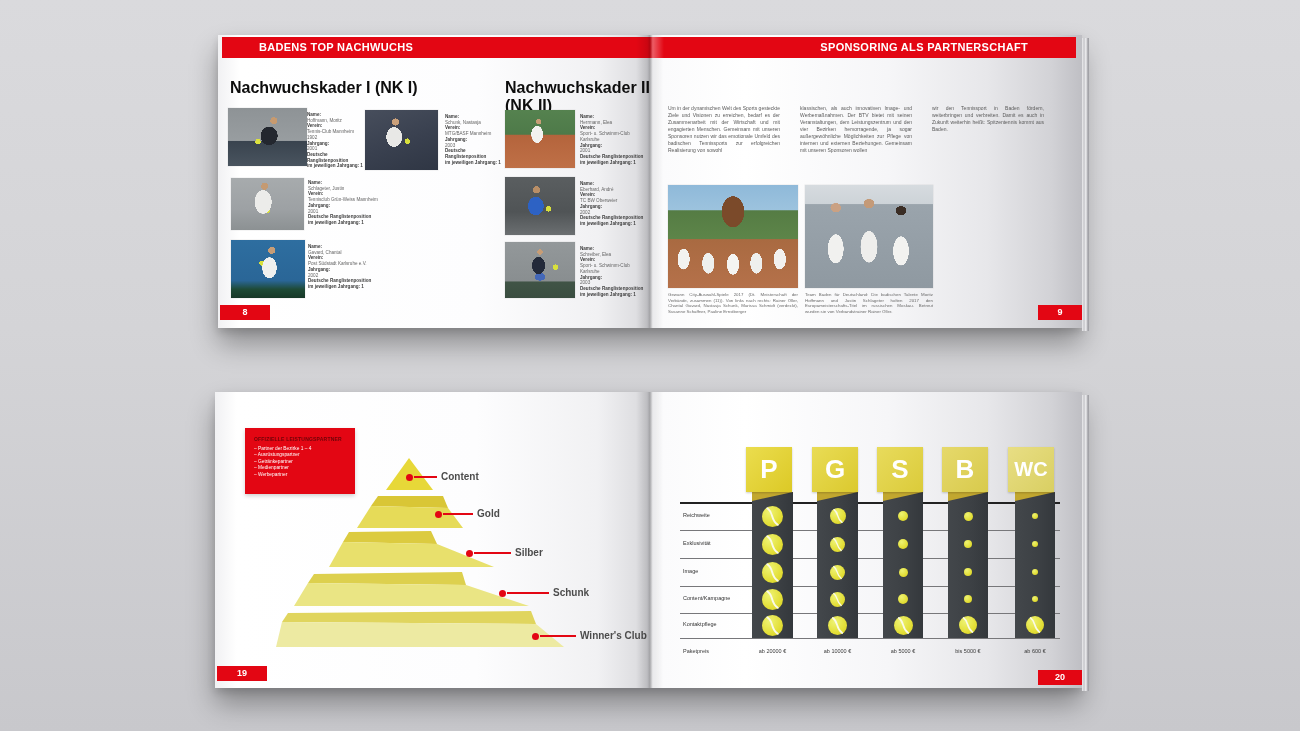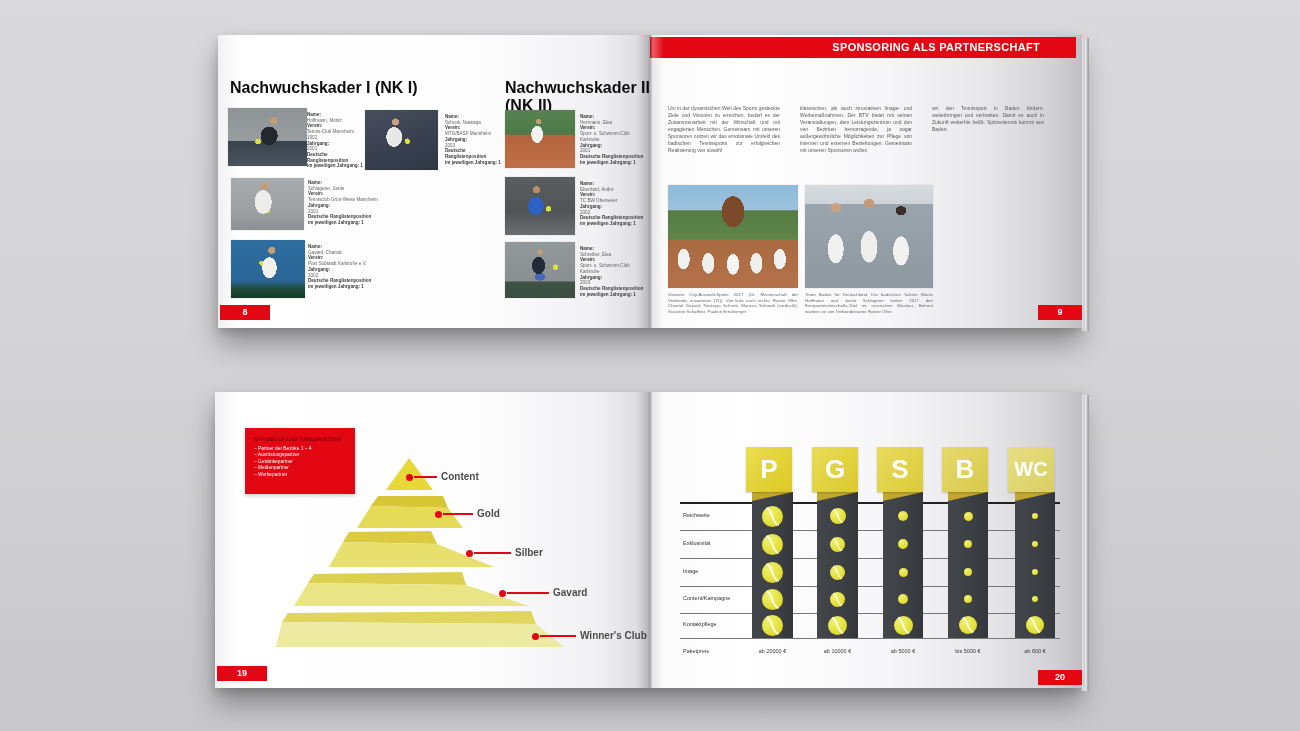--- a/index.html
+++ b/index.html
@@ -53,20 +53,23 @@
   .rowlab{position:absolute;font-size:5.5px;color:#333;filter:blur(.45px);}
   .price{position:absolute;font-size:5.5px;color:#3a3a3a;filter:blur(.45px);text-align:center;}
   .ball{position:absolute;border-radius:50%;background:radial-gradient(circle at 35% 30%,#eef373,#e2dd33 65%,#cdc62a 100%);}
   .ball svg{position:absolute;left:0;top:0;width:100%;height:100%;}
 </style>
 </head>
 <body>
 
 <div class="spread" style="left:218px;top:35px;width:864px;height:293px;">
   <div class="page pageL" style="left:0;width:432px;">
+    <div class="hdr" style="top:2px;left:4px;right:0;padding-left:37px;">
+      <span>BADENS TOP NACHWUCHS</span>
+    </div>
     <div class="sect-title" style="left:12px;top:44px;">Nachwuchskader I (NK I)</div>
     <div class="sect-title" style="left:287px;top:44px;">Nachwuchskader II (NK II)</div>
     <div id="players-host">
         <div class="photo ph-nk1-0" style="left:10px;top:73px;width:79px;height:58px;"></div>
         <div class="ptext" style="left:89px;top:77px;width:56px;">
           <b>Name:</b>
           <span>Hoffmann, Moritz</span>
           <b>Verein:</b>
           <span>Tennis-Club Mannheim 1902</span>
           <b>Jahrgang:</b>
@@ -138,21 +141,21 @@
           <b>Jahrgang:</b>
           <span>2003</span>
           <b>Deutsche Ranglistenposition</b>
           <b>im jeweiligen Jahrgang: 1</b>
         </div>
       </div>
     <div class="pagenum" style="left:2px;top:270px;width:50px;">8</div>
   </div>
 
   <div class="page pageR" style="left:432px;width:432px;">
-    <div class="hdr" style="top:2px;left:0;right:6px;text-align:right;padding-right:36px;">
+    <div class="hdr" style="top:2px;left:0;right:6px;text-align:right;padding-right:48px;">
       <span>SPONSORING ALS PARTNERSCHAFT</span>
     </div>
     <div class="bodycol" style="left:18px;top:70px;width:112px;">Um in der dynamischen Welt des Sports gesteckte Ziele und Visionen zu erreichen, bedarf es der Zusammenarbeit mit der Wirtschaft und mit engagierten Menschen. Gemeinsam mit unseren Sponsoren nutzen wir das emotionale Umfeld des badischen Tennissports zur erfolgreichen Realisierung von sowohl</div>
     <div class="bodycol" style="left:150px;top:70px;width:112px;">klassischen, als auch innovativen Image- und Werbemaßnahmen. Der BTV bietet mit seinen Veranstaltungen, dem Leistungszentrum und den vier Bezirken hervorragende, ja sogar außergewöhnliche Möglichkeiten zur Pflege von internen und externen Beziehungen. Gemeinsam mit unseren Sponsoren wollen</div>
     <div class="bodycol" style="left:282px;top:70px;width:112px;">wir den Tennissport in Baden fördern, weiterbringen und verbreiten. Damit es auch in Zukunft weiterhin heißt: Spitzentennis kommt aus Baden.</div>
     <div class="photo ph-p9-left" style="left:18px;top:150px;width:130px;height:103px;"></div>
     <div class="photo ph-p9-right" style="left:155px;top:150px;width:128px;height:103px;"></div>
     <div class="caption" style="left:18px;top:257px;width:130px;">Gewann City-Auswahl-Spiele 2017 (Dt. Meisterschaft der Verbände, zusammen (11)). Von links nach rechts: Rainer Öller, Chantal Gavard, Nastasja Schunk, Marissa Schmidt (verdeckt), Susanne Schaffner, Pauline Ernstberger</div>
     <div class="caption" style="left:155px;top:257px;width:128px;">Team Baden für Deutschland: Die badischen Talente Moritz Hoffmann und Justin Schlageter holten 2017 den Europameisterschafts-Titel im russischen Moskau. Betreut wurden sie von Verbandstrainer Rainer Öller.</div>
     <div class="pagenum" style="right:0;top:270px;width:44px;">9</div>
@@ -191,21 +194,21 @@
     <div class="dot" style="left:220px;top:119px;"></div>
     <div class="cline" style="left:228px;top:121px;width:30px;"></div>
     <div class="pyr-label" style="left:262px;top:116px;">Gold</div>
 
     <div class="dot" style="left:251px;top:158px;"></div>
     <div class="cline" style="left:259px;top:160px;width:37px;"></div>
     <div class="pyr-label" style="left:300px;top:155px;">Silber</div>
 
     <div class="dot" style="left:284px;top:198px;"></div>
     <div class="cline" style="left:292px;top:200px;width:42px;"></div>
-    <div class="pyr-label" style="left:338px;top:195px;">Gavard</div>
+    <div class="pyr-label" style="left:338px;top:195px;">Schunk</div>
 
     <div class="dot" style="left:317px;top:241px;"></div>
     <div class="cline" style="left:325px;top:243px;width:36px;"></div>
     <div class="pyr-label" style="left:365px;top:238px;">Winner's Club</div>
 
     <div class="pagenum" style="left:2px;top:274px;width:50px;">19</div>
   </div>
 
   <div class="page pageR" style="left:435px;width:432px;">
     <div id="package-table">

